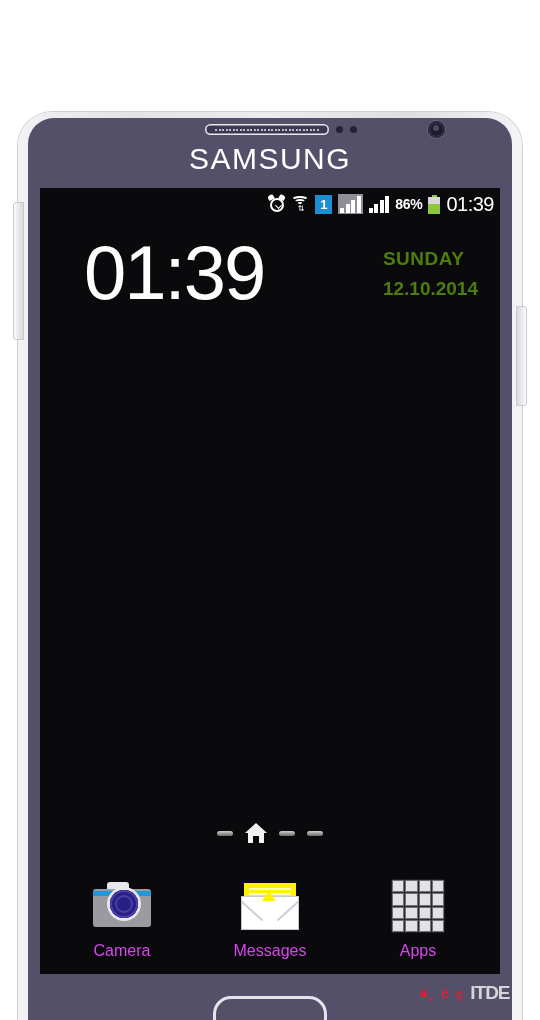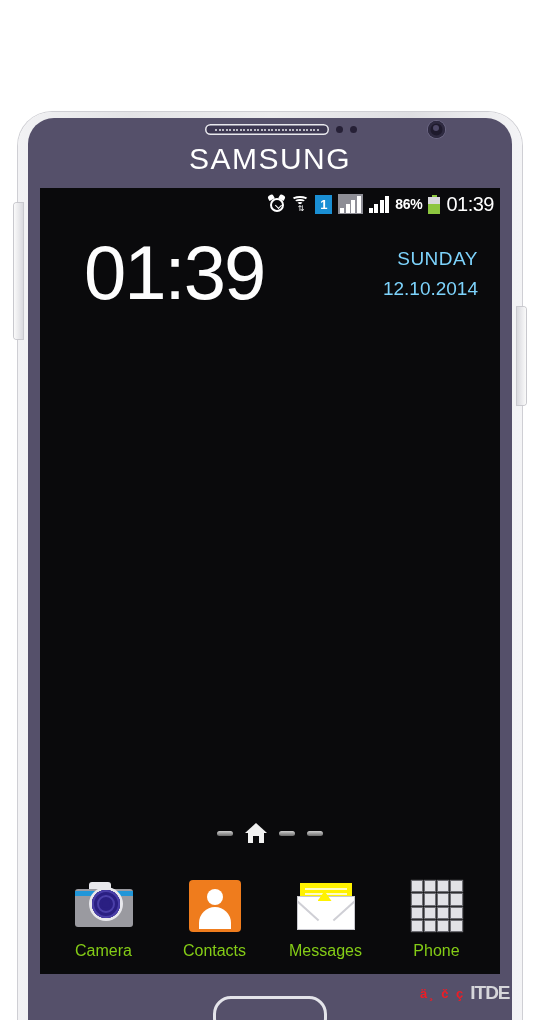--- a/index.html
+++ b/index.html
@@ -146,21 +146,21 @@
 
   
   .clockwidget{
     position:absolute; left:0; top:46px; width:100%;
     display:flex; align-items:flex-start; padding-left:44px; padding-right:22px;
   }
   .big-time{
     color:#fdfdfd; font-size:76px; line-height:78px; font-weight:400; letter-spacing:-2px;
   }
   .datecol{
-    margin-left:auto; text-align:right; color:#7dd3fc; padding-top:14px;
+    margin-left:auto; text-align:left; color:#4d7c0f; padding-top:14px;font-weight:bold;
   }
   .dayname{ font-size:19px; letter-spacing:.5px; }
   .datetext{ font-size:19px; margin-top:8px; letter-spacing:0; }
 
   
   .pageind{
     position:absolute; left:0; top:635px; width:100%;
     display:flex; align-items:center; justify-content:center; gap:12px;
   }
   .dash{
@@ -180,21 +180,21 @@
     position:absolute; left:8px; top:13px; width:6px; height:7px; background:#0a0a0c;
   }
 
   
   .dock{
     position:absolute; left:0; bottom:14px; width:100%;
     display:flex; justify-content:space-around; align-items:flex-end; padding:0 8px;
   }
   .dockitem{ width:84px; text-align:center; }
   .dockicon{ width:58px; height:58px; margin:0 auto; position:relative; }
-  .docklabel{ color:#84cc16; font-size:16px; margin-top:7px; letter-spacing:0; }
+  .docklabel{ color:#d946ef; font-size:16px; margin-top:7px; letter-spacing:0; }
 
   
   .ic-camera .body{
     position:absolute; left:0; top:12px; width:58px; height:38px;
     background:#9a9aa0; border-radius:3px;
   }
   .ic-camera .stripe{
     position:absolute; left:0; top:14px; width:58px; height:5px; background:#2196d8;
   }
   .ic-camera .hump{
@@ -409,28 +409,20 @@
           <span class="hump"></span>
             <span class="body"></span>
             <span class="stripe"></span>
           <span class="lens"></span>
             <span class="lens2"></span>
         </div>
         <div class="docklabel">Camera</div>
       </div>
 
 
-      <div class="dockitem">
-        <div class="dockicon ic-contacts">
-          <span class="sq"></span>
-            <span class="head"></span>
-            <span class="shoulders"></span>
-        </div>
-        <div class="docklabel">Contacts</div>
-      </div>
 
       <div class="dockitem">
         <div class="dockicon ic-msg">
           <span class="topsheet">
             <i style="top:5px"></i>
               <i style="top:10px"></i>
               <i style="top:15px"></i>
               <i style="top:20px"></i>
           </span>
           <span class="env"></span>
@@ -452,21 +444,21 @@
             <i></i>
           <i></i>
             <i></i>
             <i></i>
             <i></i>
           <i></i>
             <i></i>
             <i></i>
             <i></i>
         </div>
-        <div class="docklabel">Phone</div>
+        <div class="docklabel">Apps</div>
       </div>
 
     </div>
   </div>
 
   <div class="home-btn"></div>
 
   <div class="watermark">
     <span class="wm-red">ä¸ č ç</span>
     <span class="wm-logo">ITDE</span>

